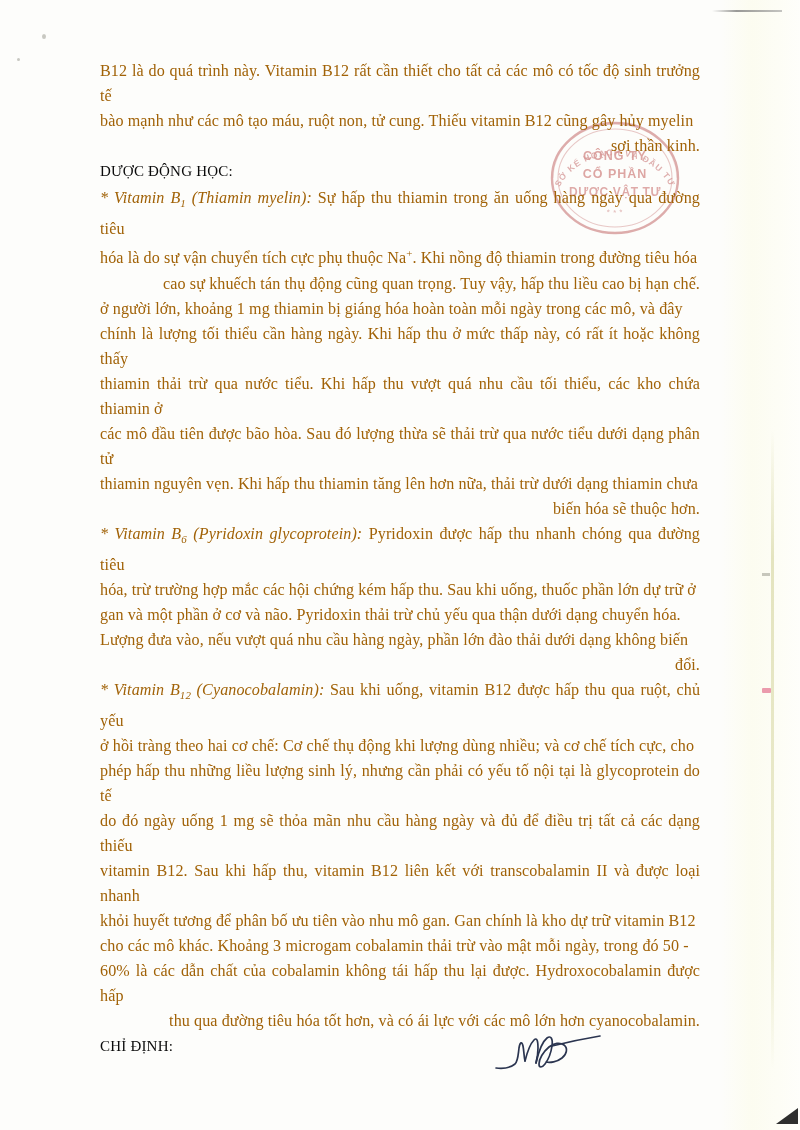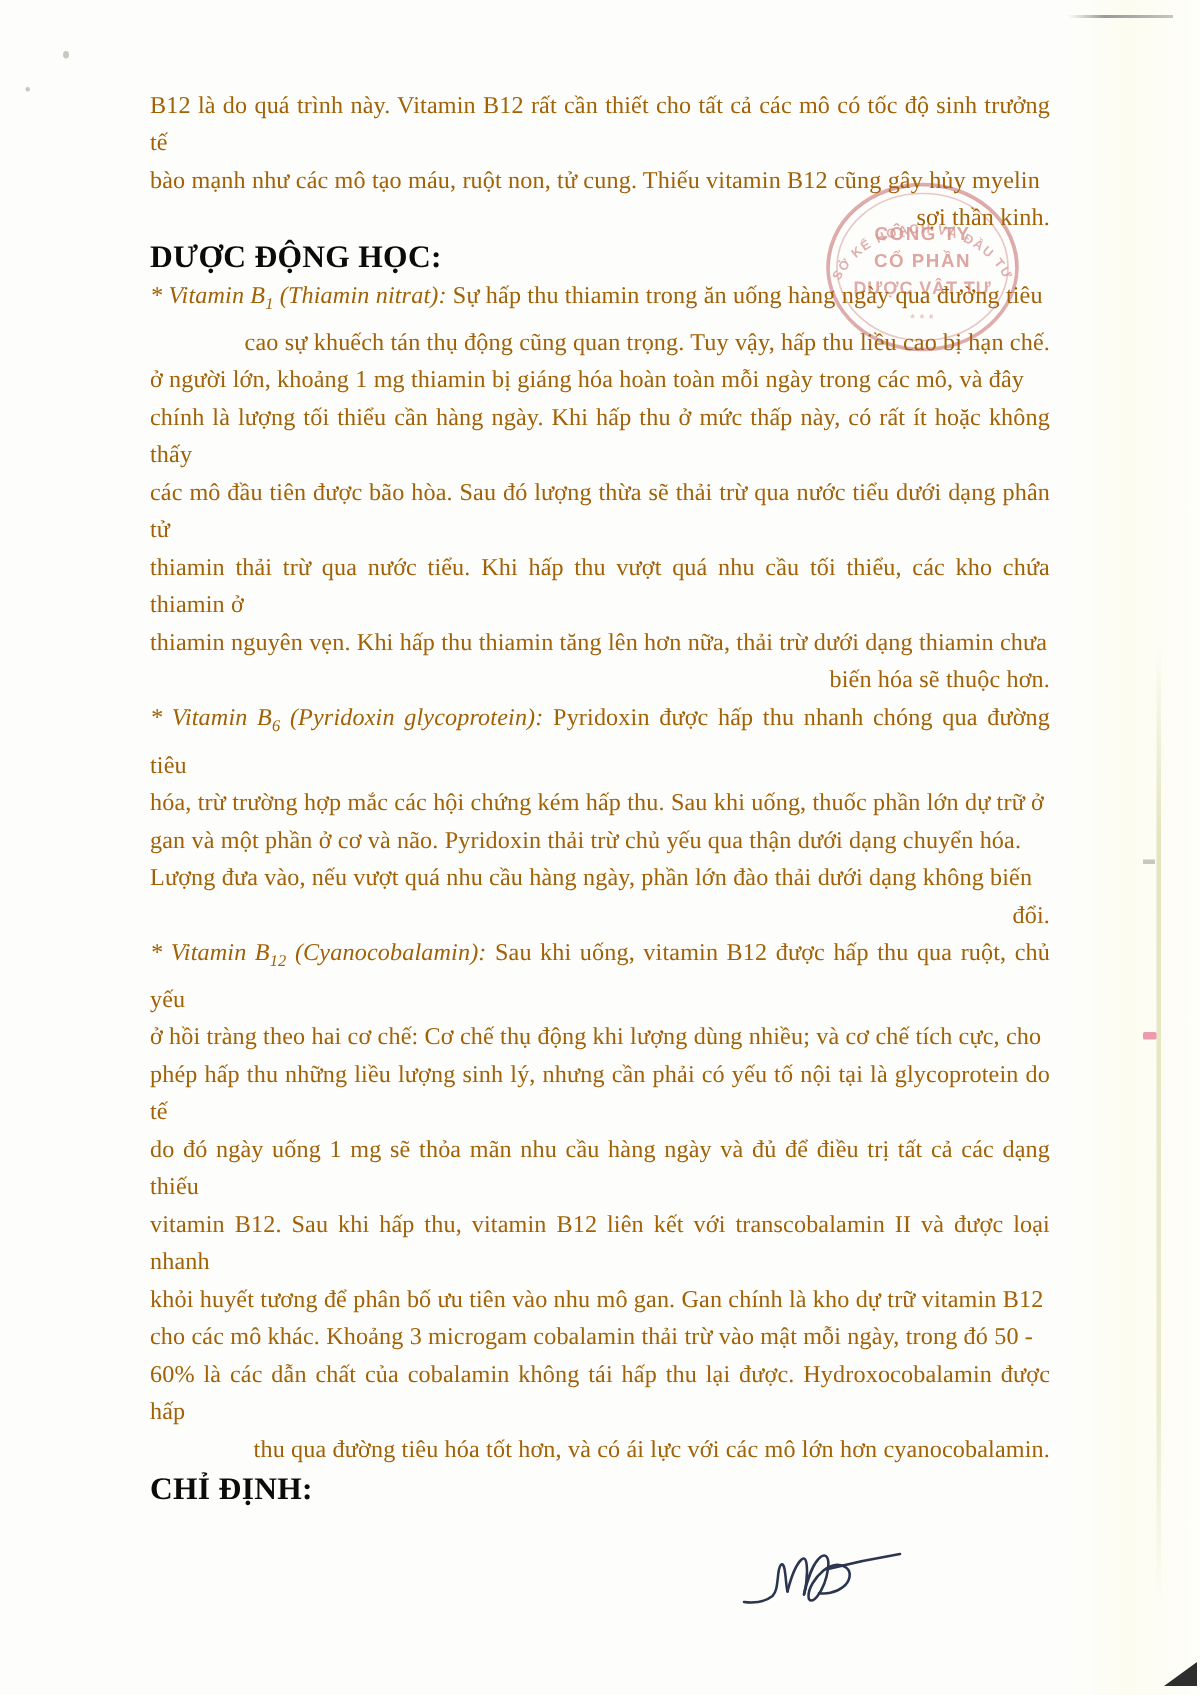--- a/index.html
+++ b/index.html
@@ -90,22 +90,22 @@
     line-height: 25px;
     color: #a16207;
     text-align: justify;
     text-justify: inter-word;
     white-space: pre-wrap;
     letter-spacing: 0.1px;
   }
   .line.last,
   .line.nojust { text-align: right; }
   .heading {
-    font-weight: bold;
-    font-size: 21px;
+    font-weight: normal;
+    font-size: 15px;
     line-height: 27.2px;
     color: #0b0b0b;
     letter-spacing: 0.2px;
   }
   .lead-ital {
     font-style: italic;
   }
   .sup { vertical-align: super; font-size: 0.68em; }
   .sub { vertical-align: sub; font-size: 0.68em; font-style: italic; }
 
@@ -179,26 +179,27 @@
   </div>
 
   <div class="content">
 
     <div class="line">B12 là do quá trình này. Vitamin B12 rất cần thiết cho tất cả các mô có tốc độ sinh trưởng tế</div>
     <div class="line">bào mạnh như các mô tạo máu, ruột non, tử cung. Thiếu vitamin B12 cũng gây hủy myelin</div>
     <div class="line nojust">sợi thần kinh.</div>
 
     <div class="heading">DƯỢC ĐỘNG HỌC:</div>
 
-    <div class="line"><span class="lead-ital"><span>*</span> <span>Vitamin B</span><span class="sub">1</span> <span>(Thiamin nitrat):</span></span> <span>Sự hấp thu thiamin trong ăn uống hàng ngày qua đường tiêu</span></div>
+    <div class="line"><span class="lead-ital"><span>*</span> <span>Vitamin B</span><span class="sub">1</span> <span>(Thiamin myelin):</span></span> <span>Sự hấp thu thiamin trong ăn uống hàng ngày qua đường tiêu</span></div>
+    <div class="line">hóa là do sự vận chuyển tích cực phụ thuộc <span>Na</span><span class="sup">+</span>. Khi nồng độ thiamin trong đường tiêu hóa</div>
     <div class="line nojust">cao sự khuếch tán thụ động cũng quan trọng. Tuy vậy, hấp thu liều cao bị hạn chế.</div>
     <div class="line">ở người lớn, khoảng 1 mg thiamin bị giáng hóa hoàn toàn mỗi ngày trong các mô, và đây</div>
     <div class="line">chính là lượng tối thiểu cần hàng ngày. Khi hấp thu ở mức thấp này, có rất ít hoặc không thấy</div>
+    <div class="line">thiamin thải trừ qua nước tiểu. Khi hấp thu vượt quá nhu cầu tối thiểu, các kho chứa thiamin ở</div>
     <div class="line">các mô đầu tiên được bão hòa. Sau đó lượng thừa sẽ thải trừ qua nước tiểu dưới dạng phân tử</div>
-    <div class="line">thiamin thải trừ qua nước tiểu. Khi hấp thu vượt quá nhu cầu tối thiểu, các kho chứa thiamin ở</div>
     <div class="line">thiamin nguyên vẹn. Khi hấp thu thiamin tăng lên hơn nữa, thải trừ dưới dạng thiamin chưa</div>
     <div class="line nojust">biến hóa sẽ thuộc hơn.</div>
 
     <div class="line"><span class="lead-ital"><span>*</span> <span>Vitamin B</span><span class="sub">6</span> <span>(Pyridoxin glycoprotein):</span></span> <span>Pyridoxin được hấp thu nhanh chóng qua đường tiêu</span></div>
     <div class="line">hóa, trừ trường hợp mắc các hội chứng kém hấp thu. Sau khi uống, thuốc phần lớn dự trữ ở</div>
     <div class="line">gan và một phần ở cơ và não. Pyridoxin thải trừ chủ yếu qua thận dưới dạng chuyển hóa.</div>
     <div class="line">Lượng đưa vào, nếu vượt quá nhu cầu hàng ngày, phần lớn đào thải dưới dạng không biến</div>
     <div class="line nojust">đổi.</div>
 
     <div class="line"><span class="lead-ital"><span>*</span> <span>Vitamin B</span><span class="sub">12</span> <span>(Cyanocobalamin):</span></span> <span>Sau khi uống, vitamin B12 được hấp thu qua ruột, chủ yếu</span></div>

